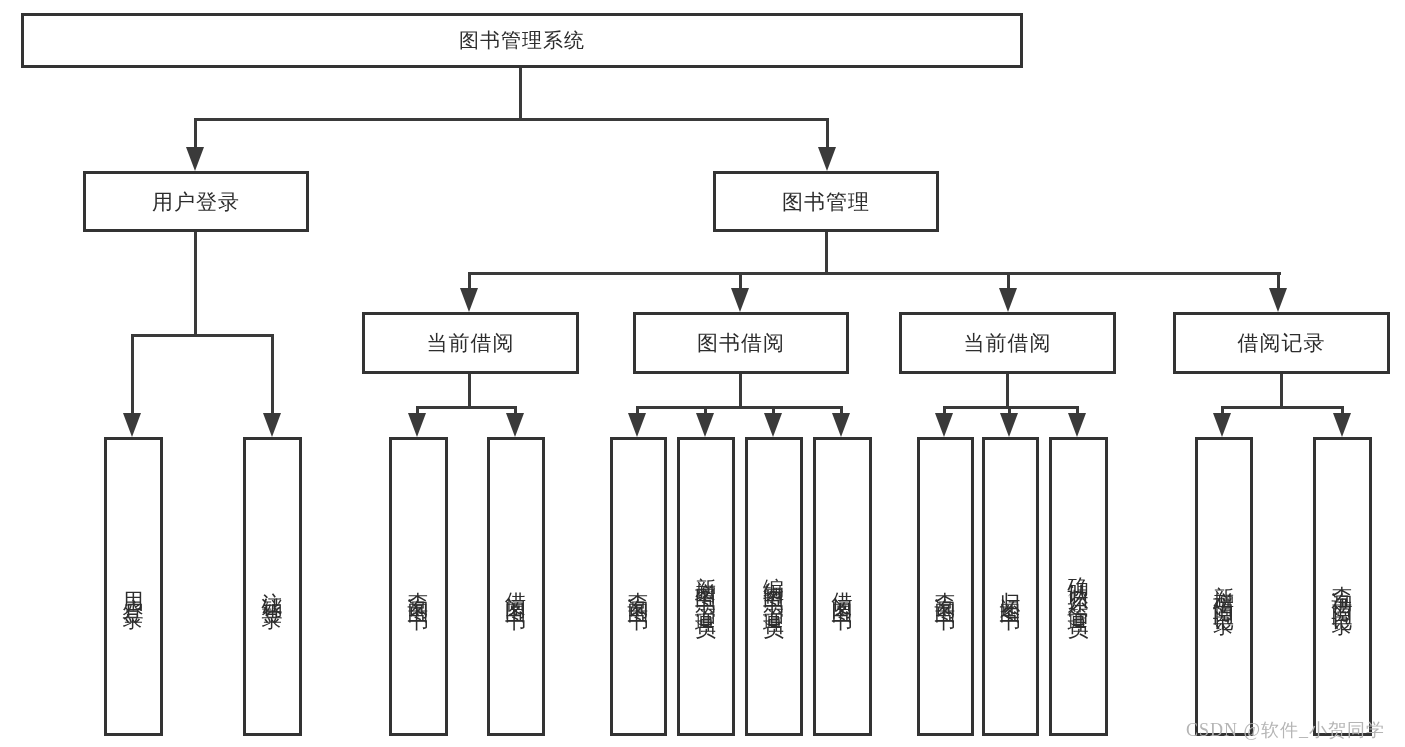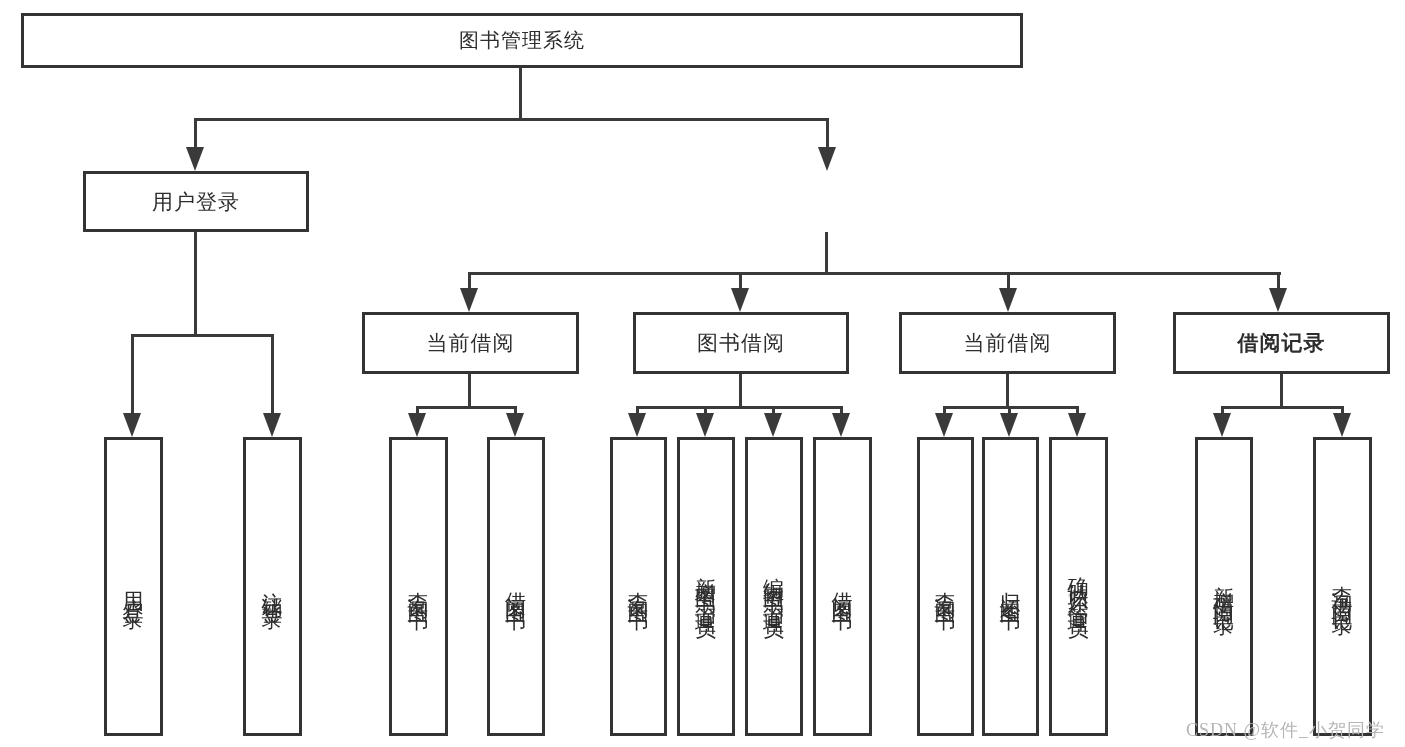--- a/index.html
+++ b/index.html
@@ -84,20 +84,21 @@
   <div class="node rootbox" style="left:21px; top:13px; width:1002px; height:55px;">图书管理系统</div>
 
   <div class="vline" style="left:519px; top:68px; height:52px;"></div>
   <div class="hline" style="left:194px; top:118px; width:635px;"></div>
   <div class="vline" style="left:194px; top:118px; height:32px;"></div>
   <div class="vline" style="left:826px; top:118px; height:32px;"></div>
   <div class="arrow" style="left:186px; top:147px;"></div>
   <div class="arrow" style="left:818px; top:147px;"></div>
 
   <div class="node" style="left:83px; top:171px; width:226px; height:61px;">用户登录</div>
+  <div class="node" style="left:713px; top:171px; width:226px; height:61px;">图书管理</div>
 
   <div class="vline" style="left:194px; top:232px; height:105px;"></div>
   <div class="hline" style="left:131px; top:334px; width:143px;"></div>
   <div class="vline" style="left:131px; top:334px; height:81px;"></div>
   <div class="vline" style="left:271px; top:334px; height:81px;"></div>
   <div class="arrow" style="left:123px; top:413px;"></div>
   <div class="arrow" style="left:263px; top:413px;"></div>
 
   <div class="vline" style="left:825px; top:232px; height:43px;"></div>
   <div class="hline" style="left:468px; top:272px; width:813px;"></div>
@@ -106,21 +107,21 @@
   <div class="vline" style="left:1007px; top:272px; height:18px;"></div>
   <div class="vline" style="left:1277px; top:272px; height:18px;"></div>
   <div class="arrow" style="left:460px; top:288px;"></div>
   <div class="arrow" style="left:731px; top:288px;"></div>
   <div class="arrow" style="left:999px; top:288px;"></div>
   <div class="arrow" style="left:1269px; top:288px;"></div>
 
   <div class="node" style="left:362px; top:312px; width:217px; height:62px;">当前借阅</div>
   <div class="node" style="left:633px; top:312px; width:216px; height:62px;">图书借阅</div>
   <div class="node" style="left:899px; top:312px; width:217px; height:62px;">当前借阅</div>
-  <div class="node" style="left:1173px; top:312px; width:217px; height:62px;font-weight:bold;">借阅记录</div>
+  <div class="node" style="left:1173px; top:312px; width:217px; height:62px;">借阅记录</div>
 
   <div class="vline" style="left:468px; top:374px; height:35px;"></div>
   <div class="hline" style="left:416px; top:406px; width:101px;"></div>
   <div class="vline" style="left:416px; top:406px; height:9px;"></div>
   <div class="vline" style="left:514px; top:406px; height:9px;"></div>
   <div class="arrow" style="left:408px; top:413px;"></div>
   <div class="arrow" style="left:506px; top:413px;"></div>
 
   <div class="vline" style="left:739px; top:374px; height:35px;"></div>
   <div class="hline" style="left:636px; top:406px; width:207px;"></div>

